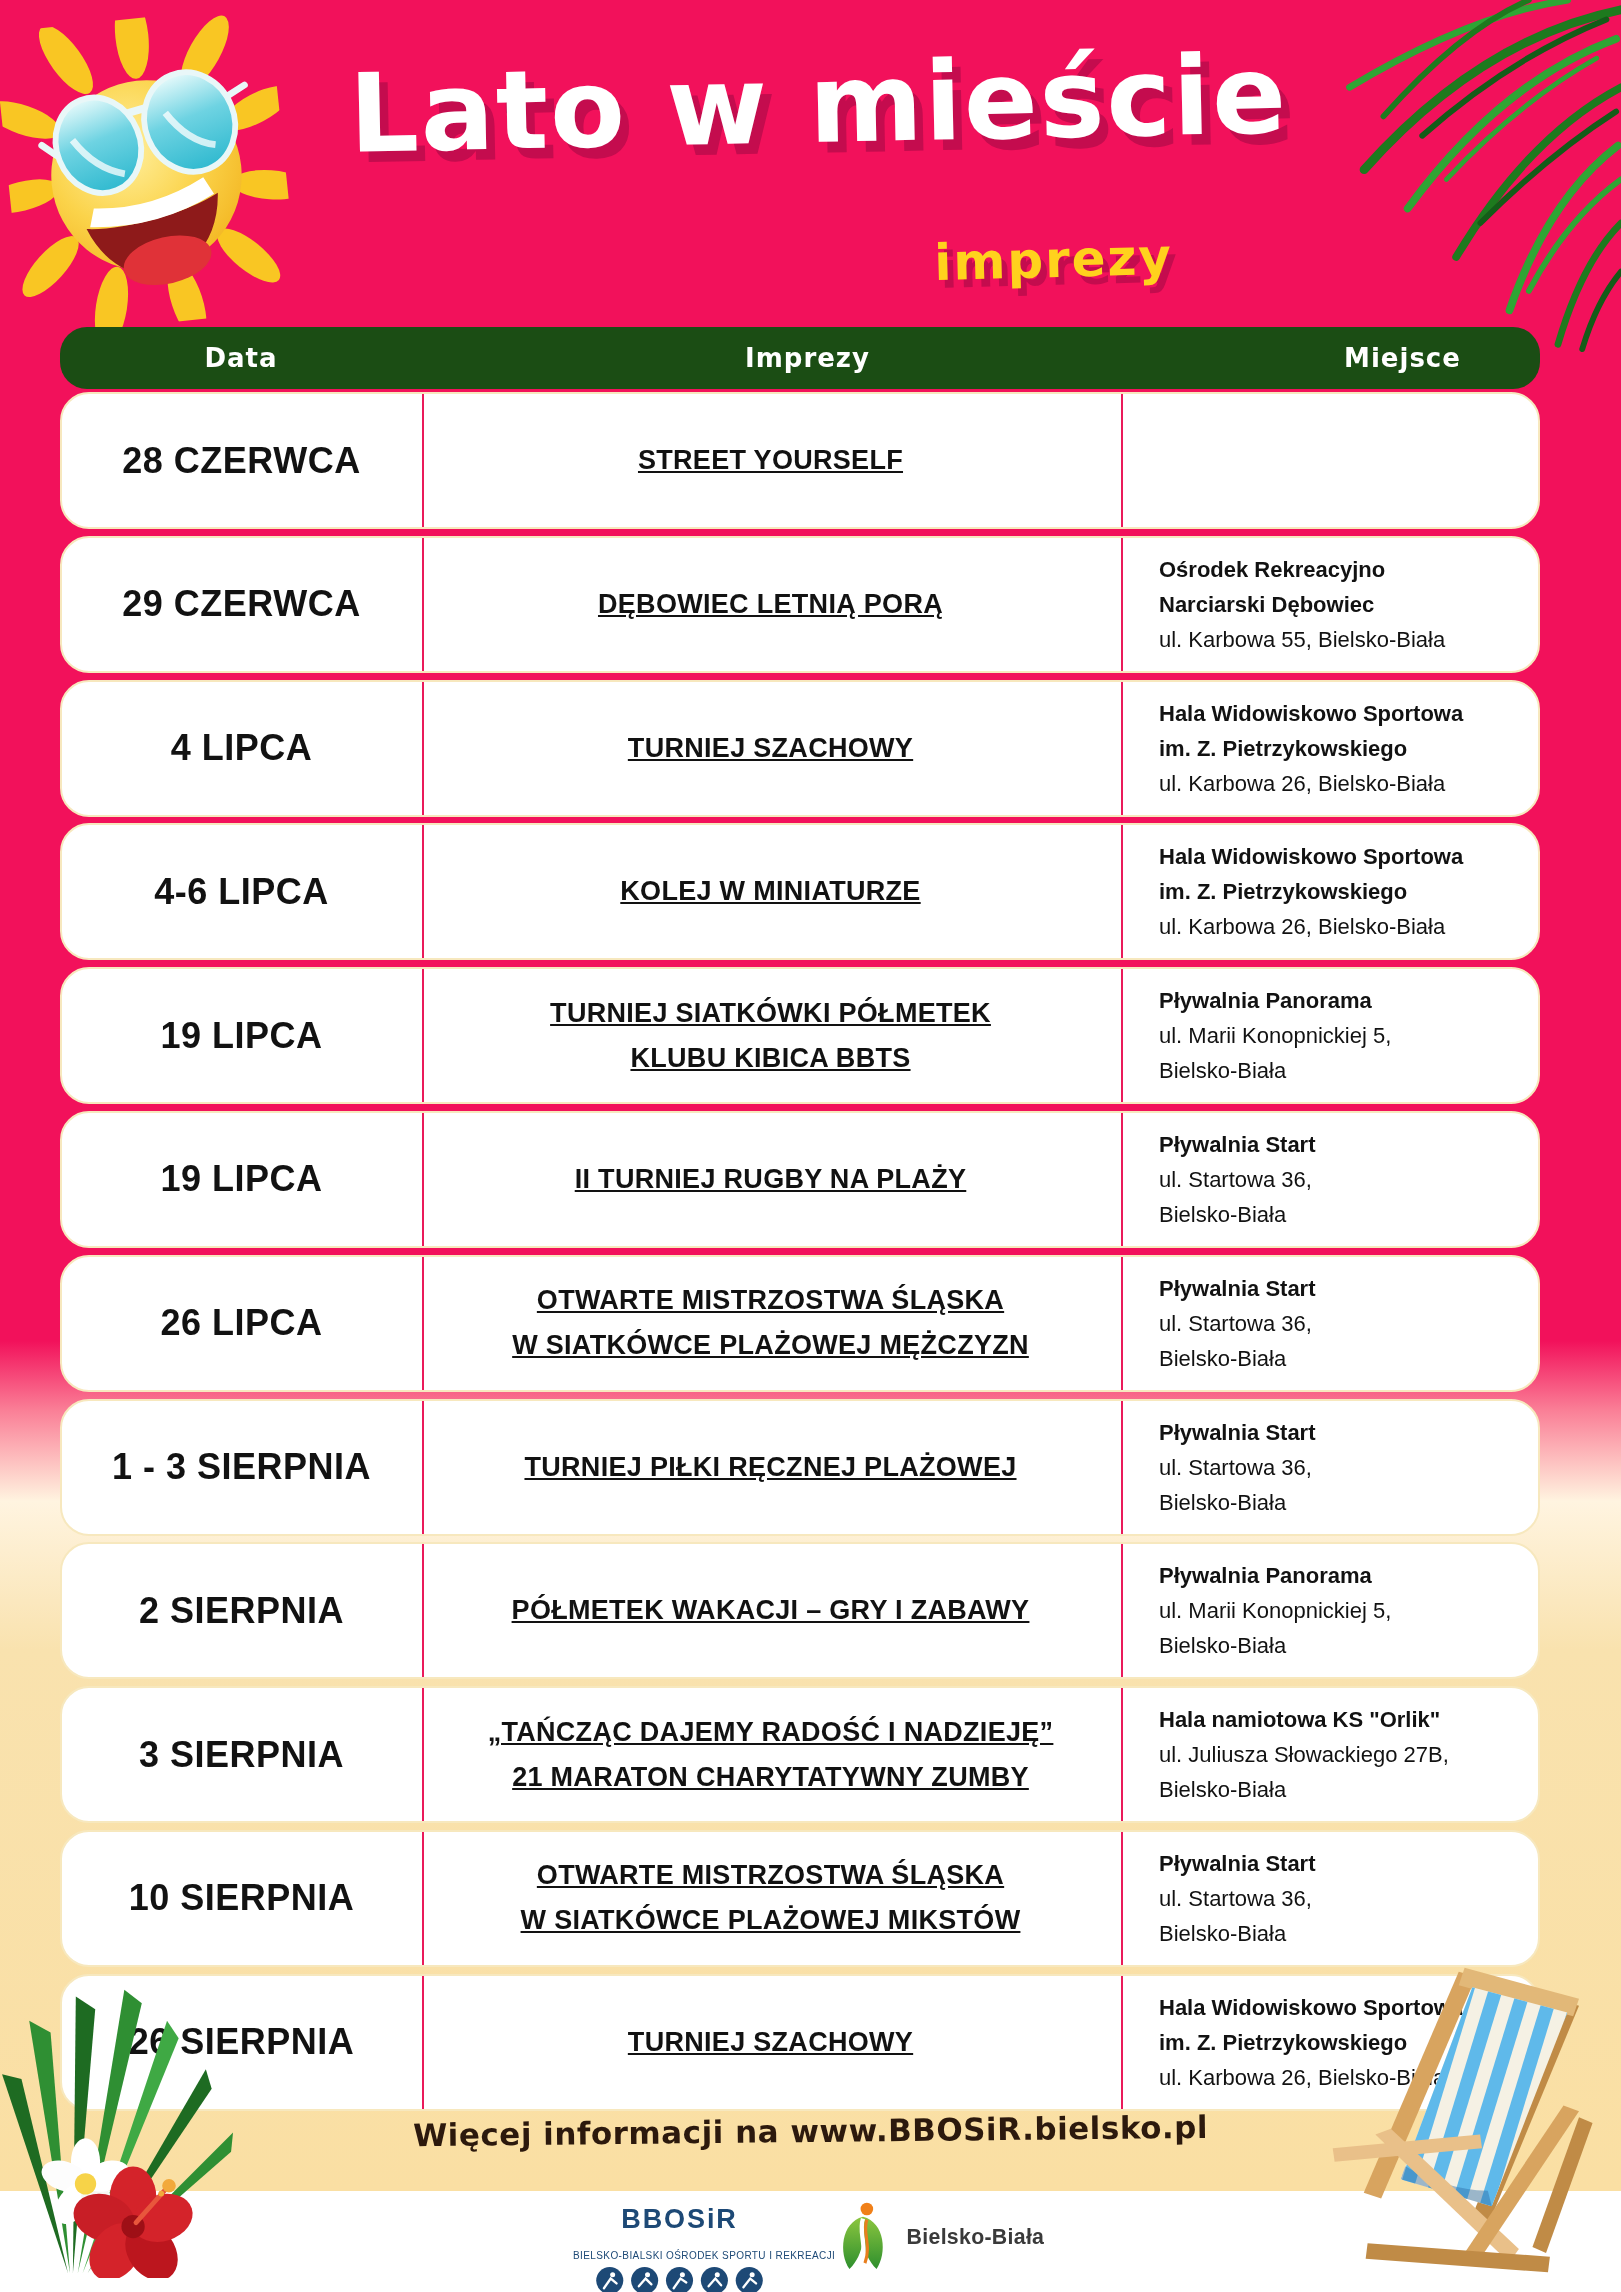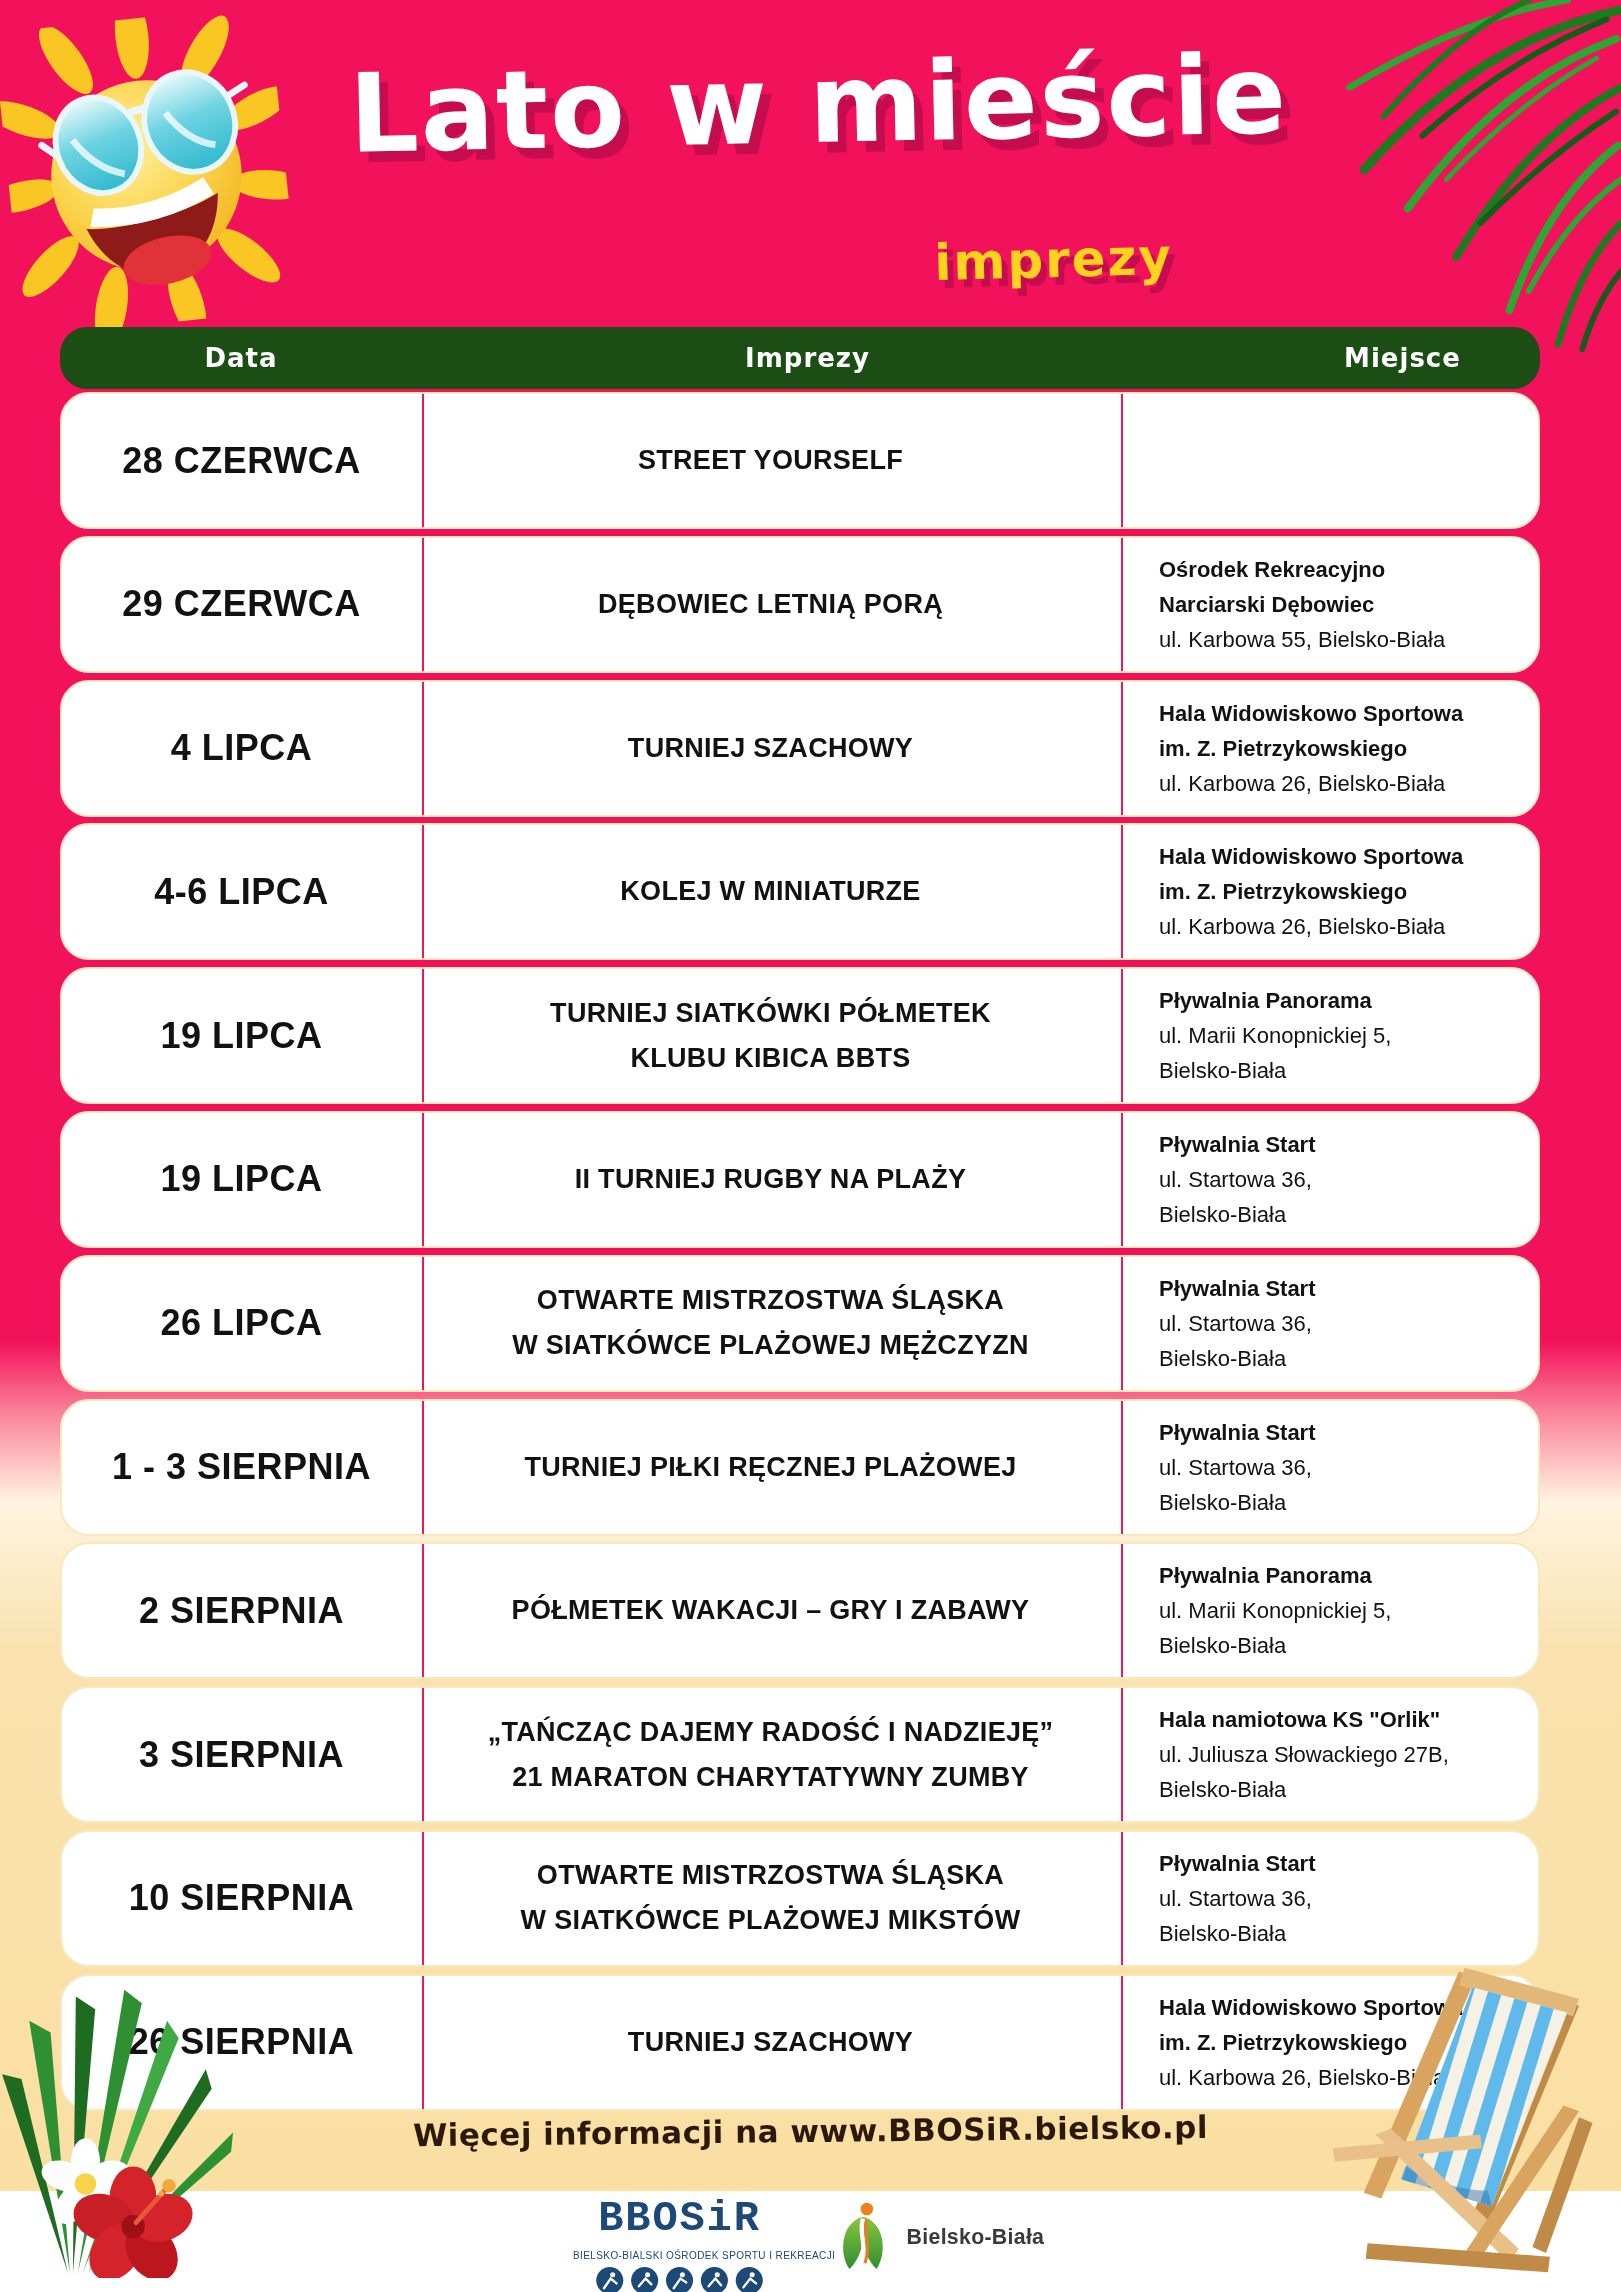--- a/index.html
+++ b/index.html
@@ -18,32 +18,32 @@
   
   .thead{position:absolute;left:60px;top:327px;width:1480px;height:62px;background:#1B4D14;
     border-radius:27px;display:grid;grid-template-columns:362px 699px 419px;align-items:center;z-index:2;gap:36px;}
   .thead .hcell{color:#fff;font-family:"DejaVu Sans",sans-serif;font-weight:800;font-size:26px;
     text-align:center;letter-spacing:1px;}
   .tbody{position:absolute;left:60px;top:392px;width:1480px;display:flex;flex-direction:column;gap:6.8px;z-index:2;}
   .trow{position:relative;height:137px;background:#FFFFFF;border:2.9px solid #F7E8BE;border-radius:29px;
     box-sizing:border-box;display:grid;grid-template-columns:359px 699px 416px;overflow:hidden;}
   .cell{display:flex;flex-direction:column;justify-content:center;color:#121212;}
   .cell.date{align-items:center;font-weight:700;font-size:36px;letter-spacing:0.5px;}
-  .cell.event{align-items:center;text-align:left;font-weight:700;font-size:27px;line-height:45px;letter-spacing:0.3px;}
+  .cell.event{align-items:center;text-align:left;font-weight:700;font-size:27px;line-height:45px;letter-spacing:0.3px;text-decoration:underline;}
   .cell.place{align-items:flex-start;padding-left:39px;padding-right:11.6px;font-size:22px;line-height:35px;}
   .cell.place .b{font-weight:700;}
   .vdiv{position:absolute;top:0;bottom:0;width:1.9px;background:#EA1A5A;}
   .vdiv.d1{left:360px;} .vdiv.d2{left:1059px;}
   
   .info{position:absolute;left:0;top:2113px;width:1621px;text-align:center;
     font-family:"DejaVu Sans",sans-serif;font-weight:800;font-size:31px;color:#2C190D;
     letter-spacing:0.5px;transform:rotate(-0.6deg);z-index:3;}
   .whitebar{position:absolute;left:0;top:2191px;width:1621px;height:101px;background:#fff;z-index:2;}
   .bbosir{position:absolute;left:573px;top:2205px;width:213px;text-align:center;z-index:4;}
-  .bbosir .nm{font-family:Liberation Mono, monospace;font-weight:800;font-size:42px;color:#1D4976;letter-spacing:1.9px;line-height:29px;}
+  .bbosir .nm{font-family:Liberation Sans, sans-serif;font-weight:800;font-size:27px;color:#1D4976;letter-spacing:1.9px;line-height:29px;}
   .bbosir .cap{font-size:10px;color:#1D4976;letter-spacing:0.4px;margin-top:16px;white-space:nowrap;}
   .bbosir .icons{margin-top:3.9px;}
   .citylogo{position:absolute;left:833px;top:2199px;display:flex;align-items:center;gap:13.6px;z-index:4;}
   .citylogo .cname{font-family:"Liberation Sans",sans-serif;font-weight:600;font-size:21.3px;color:#3A3A3A;letter-spacing:0.3px;}
   .decor-bl{position:absolute;left:0;bottom:13.6px;z-index:3;}
   .chair{position:absolute;right:5.8px;bottom:9.7px;z-index:4;}
 </style>
 </head>
 <body>
 

